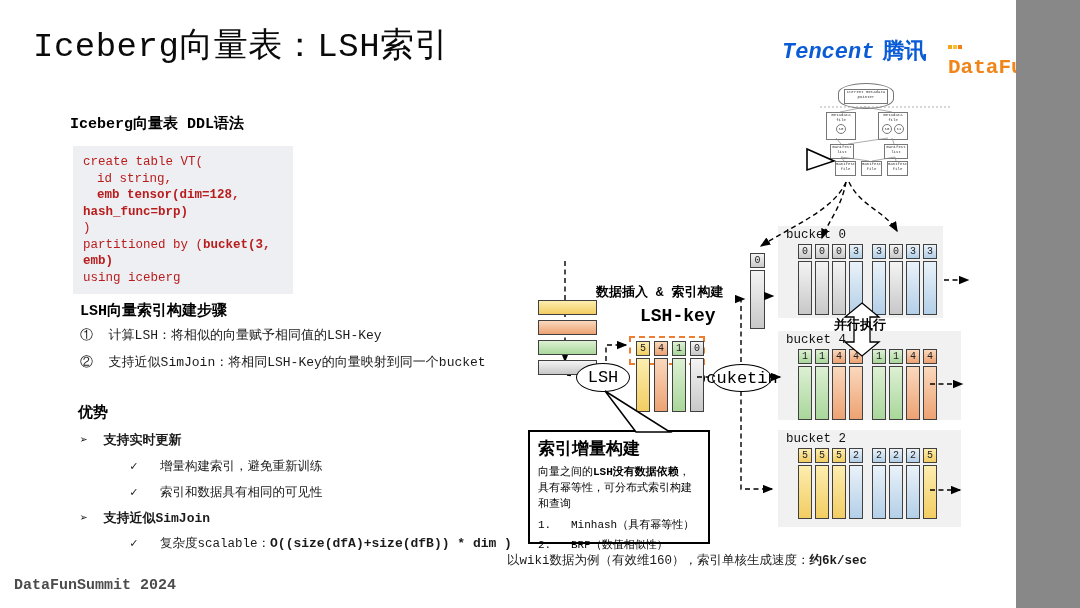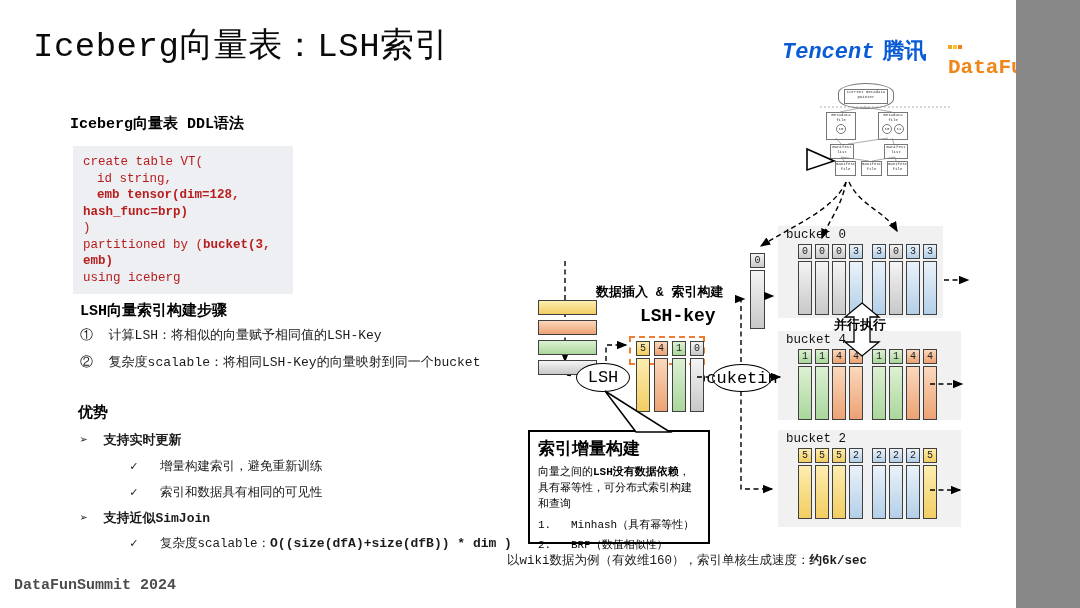--- a/index.html
+++ b/index.html
@@ -80,21 +80,21 @@
     <div>)</div>
     <div><span>partitioned by (</span><span class="bold">bucket(3, emb)</span></div>
     <div>using iceberg</div>
   </div>
 
   <div class="abs h15" style="left:80px;top:301px;z-index:2">LSH向量索引构建步骤</div>
   <div class="abs t13" style="left:80px;top:326px;z-index:2">
     <span>①</span>&nbsp;&nbsp;<span>计算LSH：将相似的向量赋予相同值的LSH-Key</span>
   </div>
   <div class="abs t13" style="left:80px;top:353px;z-index:2">
-    <span>②</span>&nbsp;&nbsp;<span>复杂度scalable：将相同LSH-Key的向量映射到同一个bucket</span>
+    <span>②</span>&nbsp;&nbsp;<span>支持近似SimJoin：将相同LSH-Key的向量映射到同一个bucket</span>
   </div>
 
   <div class="abs h15" style="left:78px;top:403px;z-index:2">优势</div>
   <div class="abs t13 bold" style="left:80px;top:431px;z-index:2">
     <span>➢</span>&nbsp;&nbsp;<span>支持实时更新</span>
   </div>
   <div class="abs t12" style="left:130px;top:458px;z-index:2">
     <span>✓</span>&nbsp;&nbsp;&nbsp;<span>增量构建索引，避免重新训练</span>
   </div>
   <div class="abs t12" style="left:130px;top:484px;z-index:2">

